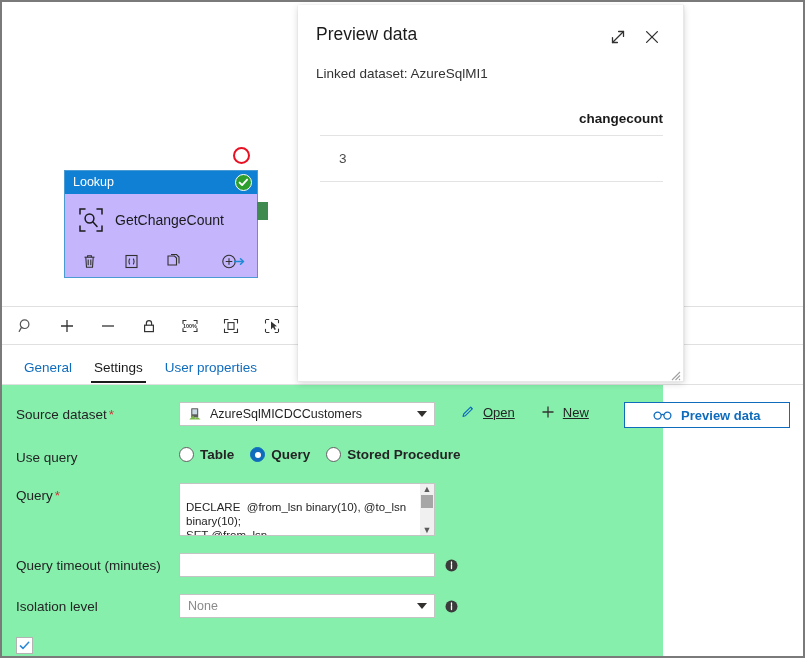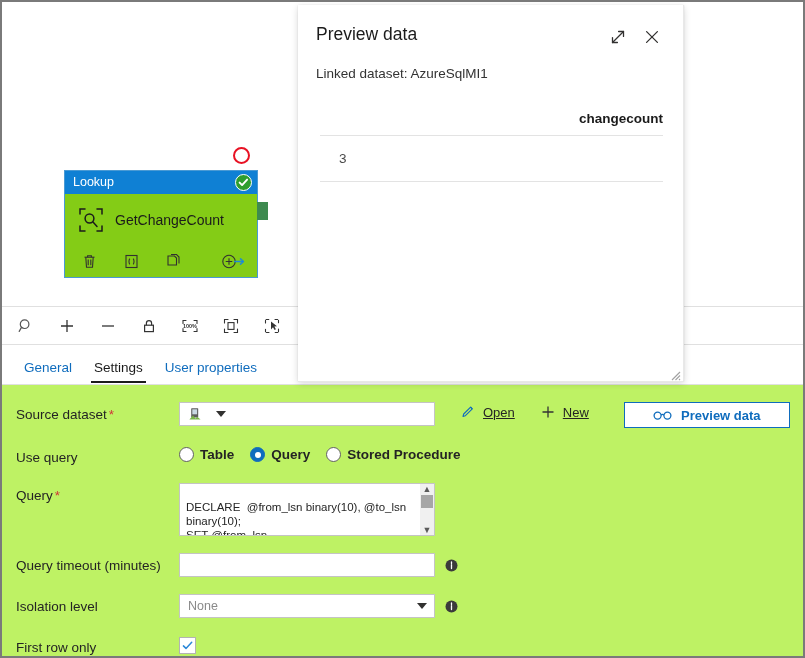--- a/index.html
+++ b/index.html
@@ -35,21 +35,21 @@
 
   
   #activity-node {
     position: absolute;
     left: 62px;
     top: 168px;
     width: 194px;
     height: 108px;
     box-sizing: border-box;
     border: 1px solid #4a9ad4;
-    background: #84cc16;
+    background: #c4b5fd;
   }
   .node-header {
     height: 23px;
     background: #0f80d4;
     color: #ffffff;
     font-size: 12.5px;
     line-height: 23px;
     padding-left: 8px;
     position: relative;
     box-sizing: border-box;
@@ -182,23 +182,23 @@
     bottom: 1px;
     height: 2px;
     background: #1b1b1b;
   }
 
   
   #settings-form {
     position: absolute;
     left: 0;
     top: 383px;
-    width: 801px;
+    width: 661px;
     bottom: 0;
-    background: #bef264;
+    background: #86efac;
     padding-top: 17px;
     box-sizing: border-box;
   }
   .form-row {
     display: flex;
     align-items: flex-start;
     margin-bottom: 17px;
     padding-left: 14px;
   }
   .form-label {
@@ -599,20 +599,21 @@
       </div>
       <div class="form-control">
         <div class="select-box">
           <span class="ds-icon">
             <svg width="14" height="14" viewBox="0 0 14 14">
               <rect x="3.2" y="1.2" width="7" height="9.4" rx="0.6" fill="#5d5d5d"></rect>
               <rect x="4.3" y="2.3" width="4.8" height="5" fill="#c9d8e2"></rect>
               <path d="M1.4 12.6 L5 8.6 L7.6 11.4 L9.2 9.7 L12.6 12.6 Z" fill="#7ab648"></path>
             </svg>
           </span>
+          <span class="sel-text">AzureSqlMICDCCustomers</span>
           <span class="caret"></span>
         </div>
 
         <div class="action-link">
           <span class="ai">
             <svg width="16" height="16" viewBox="0 0 16 16">
               <g stroke="#0f6cbd" stroke-width="1.1" fill="none" stroke-linejoin="round">
                 <path d="M3 12.4 L3.7 10 L10.6 3.1 L12.3 4.8 L5.4 11.7 Z"></path>
                 <path d="M10.6 3.1 L12.3 4.8"></path>
               </g>
@@ -706,21 +707,20 @@
         <span class="info-icon">
           <svg width="13" height="13" viewBox="0 0 13 13">
             <circle cx="6.5" cy="6.5" r="6" fill="#3b3b3b"></circle>
             <path d="M6.5 3 v1.5 M6.5 5.6 v4" stroke="#ffffff" stroke-width="1.3" stroke-linecap="round"></path>
           </svg>
         </span>
       </div>
     </div>
 
     <div class="form-row">
-      <div class="form-label">First row only</div>
       <div class="form-control">
         <span class="checkbox-mark">
           <svg width="13" height="13" viewBox="0 0 13 13">
             <path d="M2.4 6.9 L5 9.4 L10.7 3.3" stroke="#2b88d8" stroke-width="1.5" fill="none" stroke-linecap="round" stroke-linejoin="round"></path>
           </svg>
         </span>
       </div>
     </div>
   </div>
 

